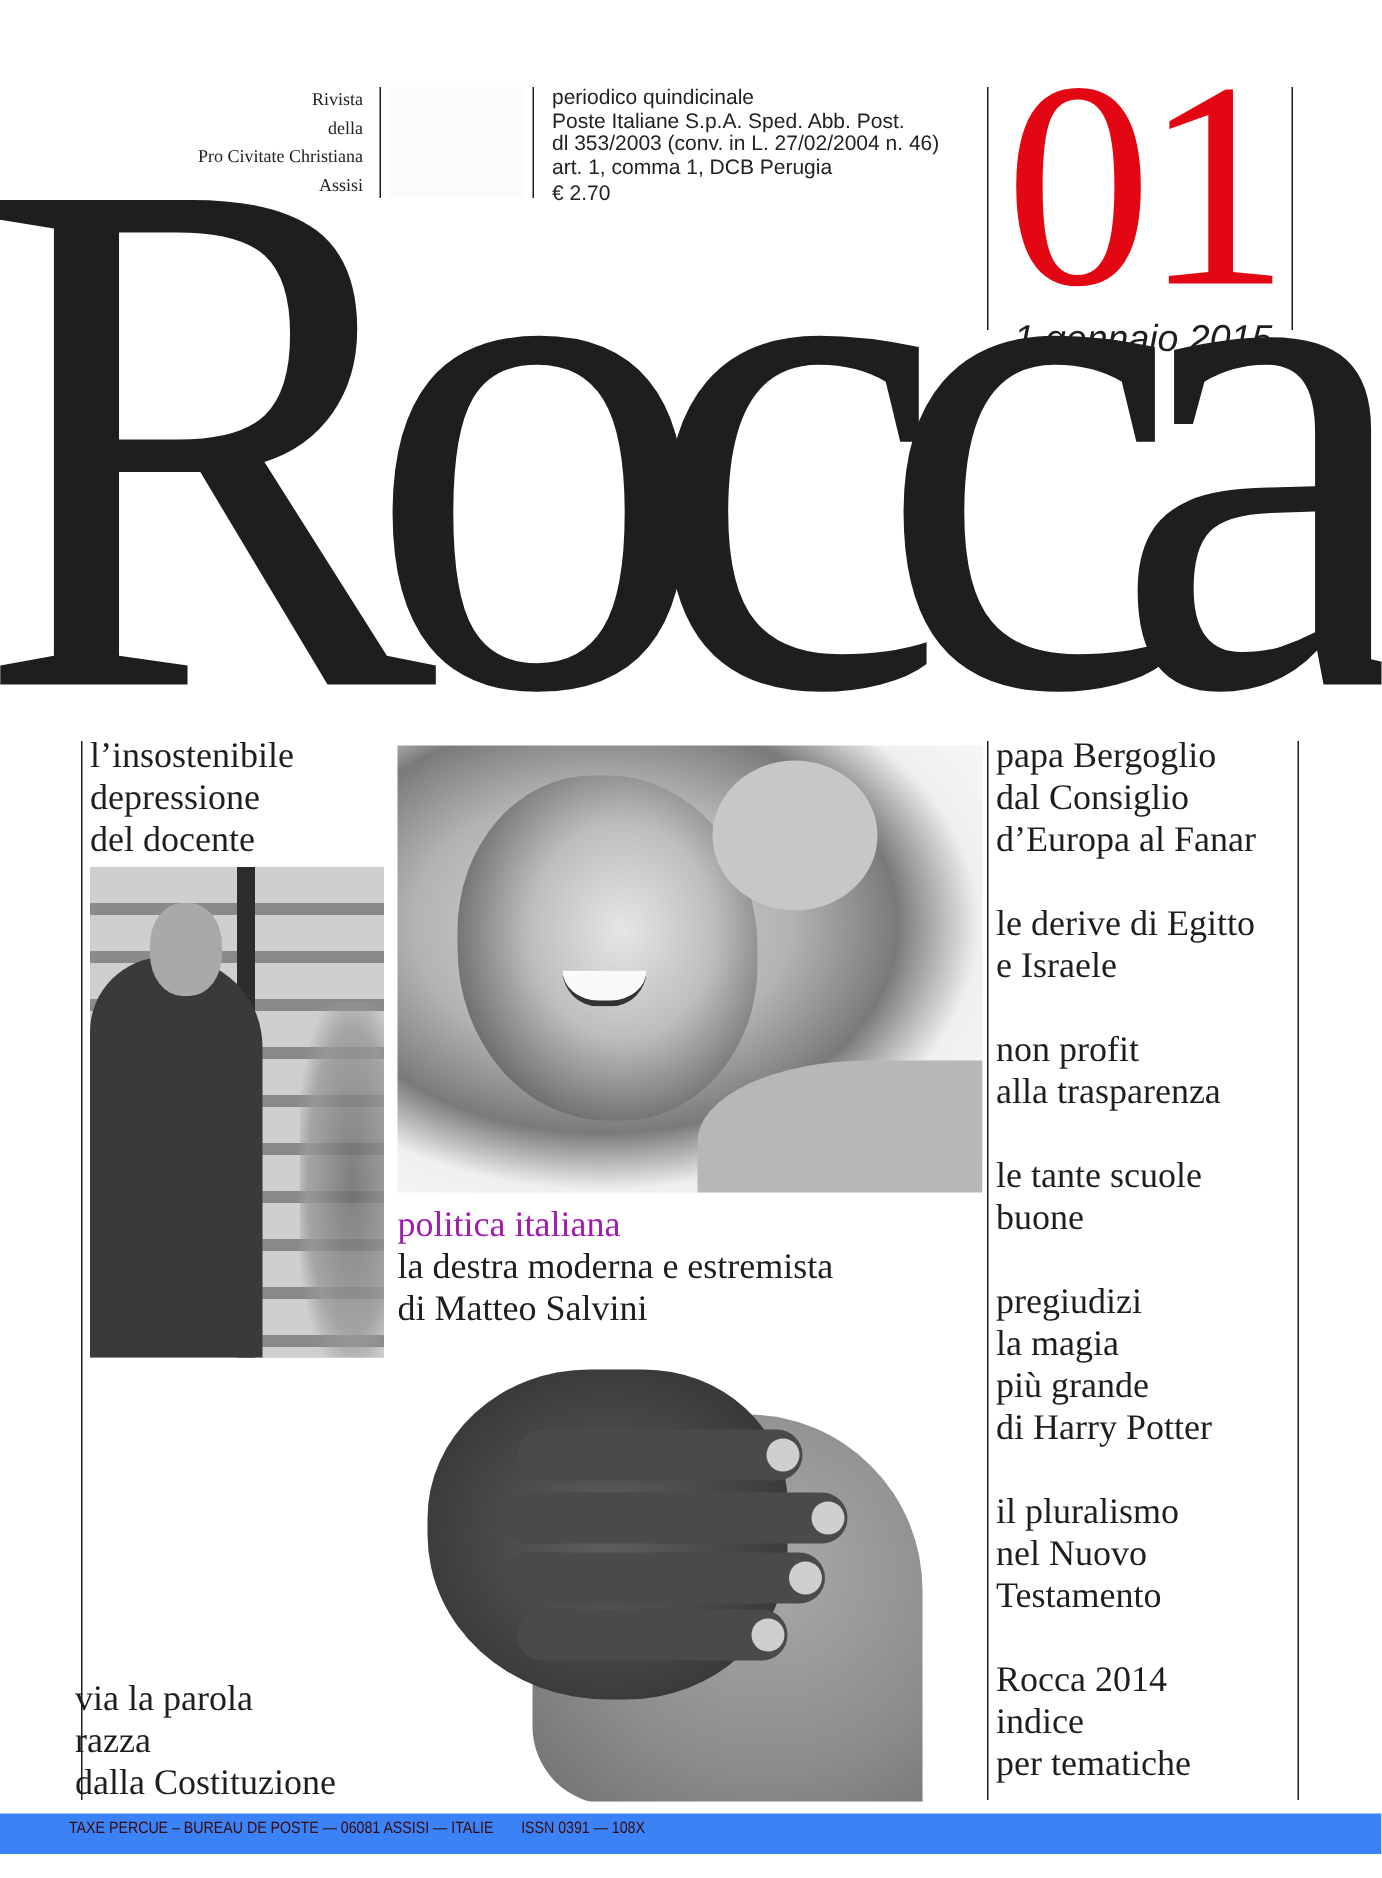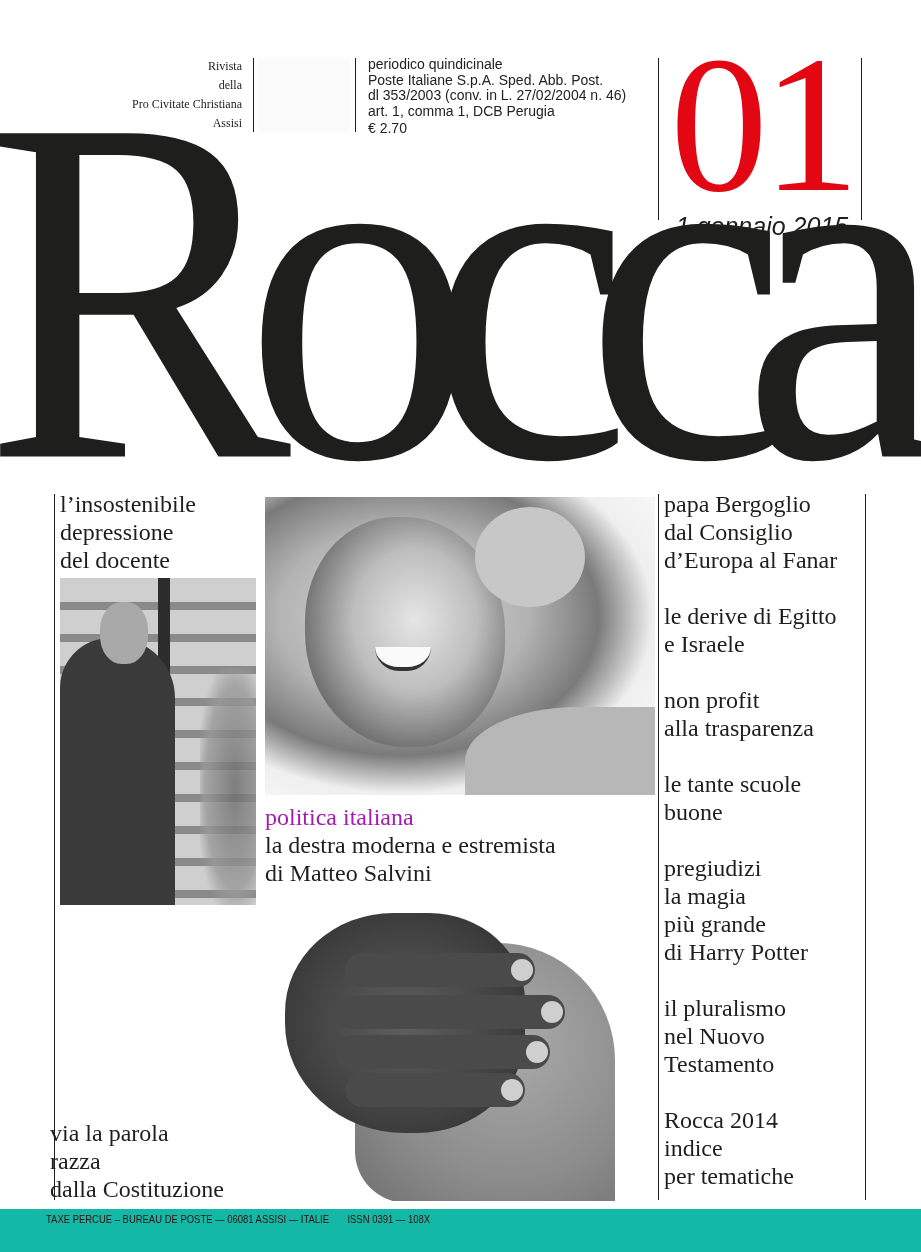--- a/index.html
+++ b/index.html
@@ -105,21 +105,21 @@
   }
   .finger { position: absolute; height: 34px; border-radius: 18px; background: #4a4a4a; }
   .nail { position: absolute; right: 2px; top: 6px; width: 22px; height: 22px; border-radius: 50%; background: #cfcfcf; }
 
   
   .right-col { left: 664px; top: 490px; width: 200px; }
   .right-col .item { margin-bottom: 28px; }
 
   
   .footer-band {
-    left: 0; top: 1209px; width: 921px; height: 43px; background: #14b8a6;
+    left: 0; top: 1209px; width: 921px; height: 27px; background: #3b82f6;
   }
   .footer-text {
     position: absolute; left: 46px; top: 4px;
     font-family: "Liberation Sans", sans-serif; font-size: 11px; color: #3a0a0c;
     transform: scaleX(0.86); transform-origin: left top; white-space: pre;
   }
 </style>
 </head>
 <body>
 

